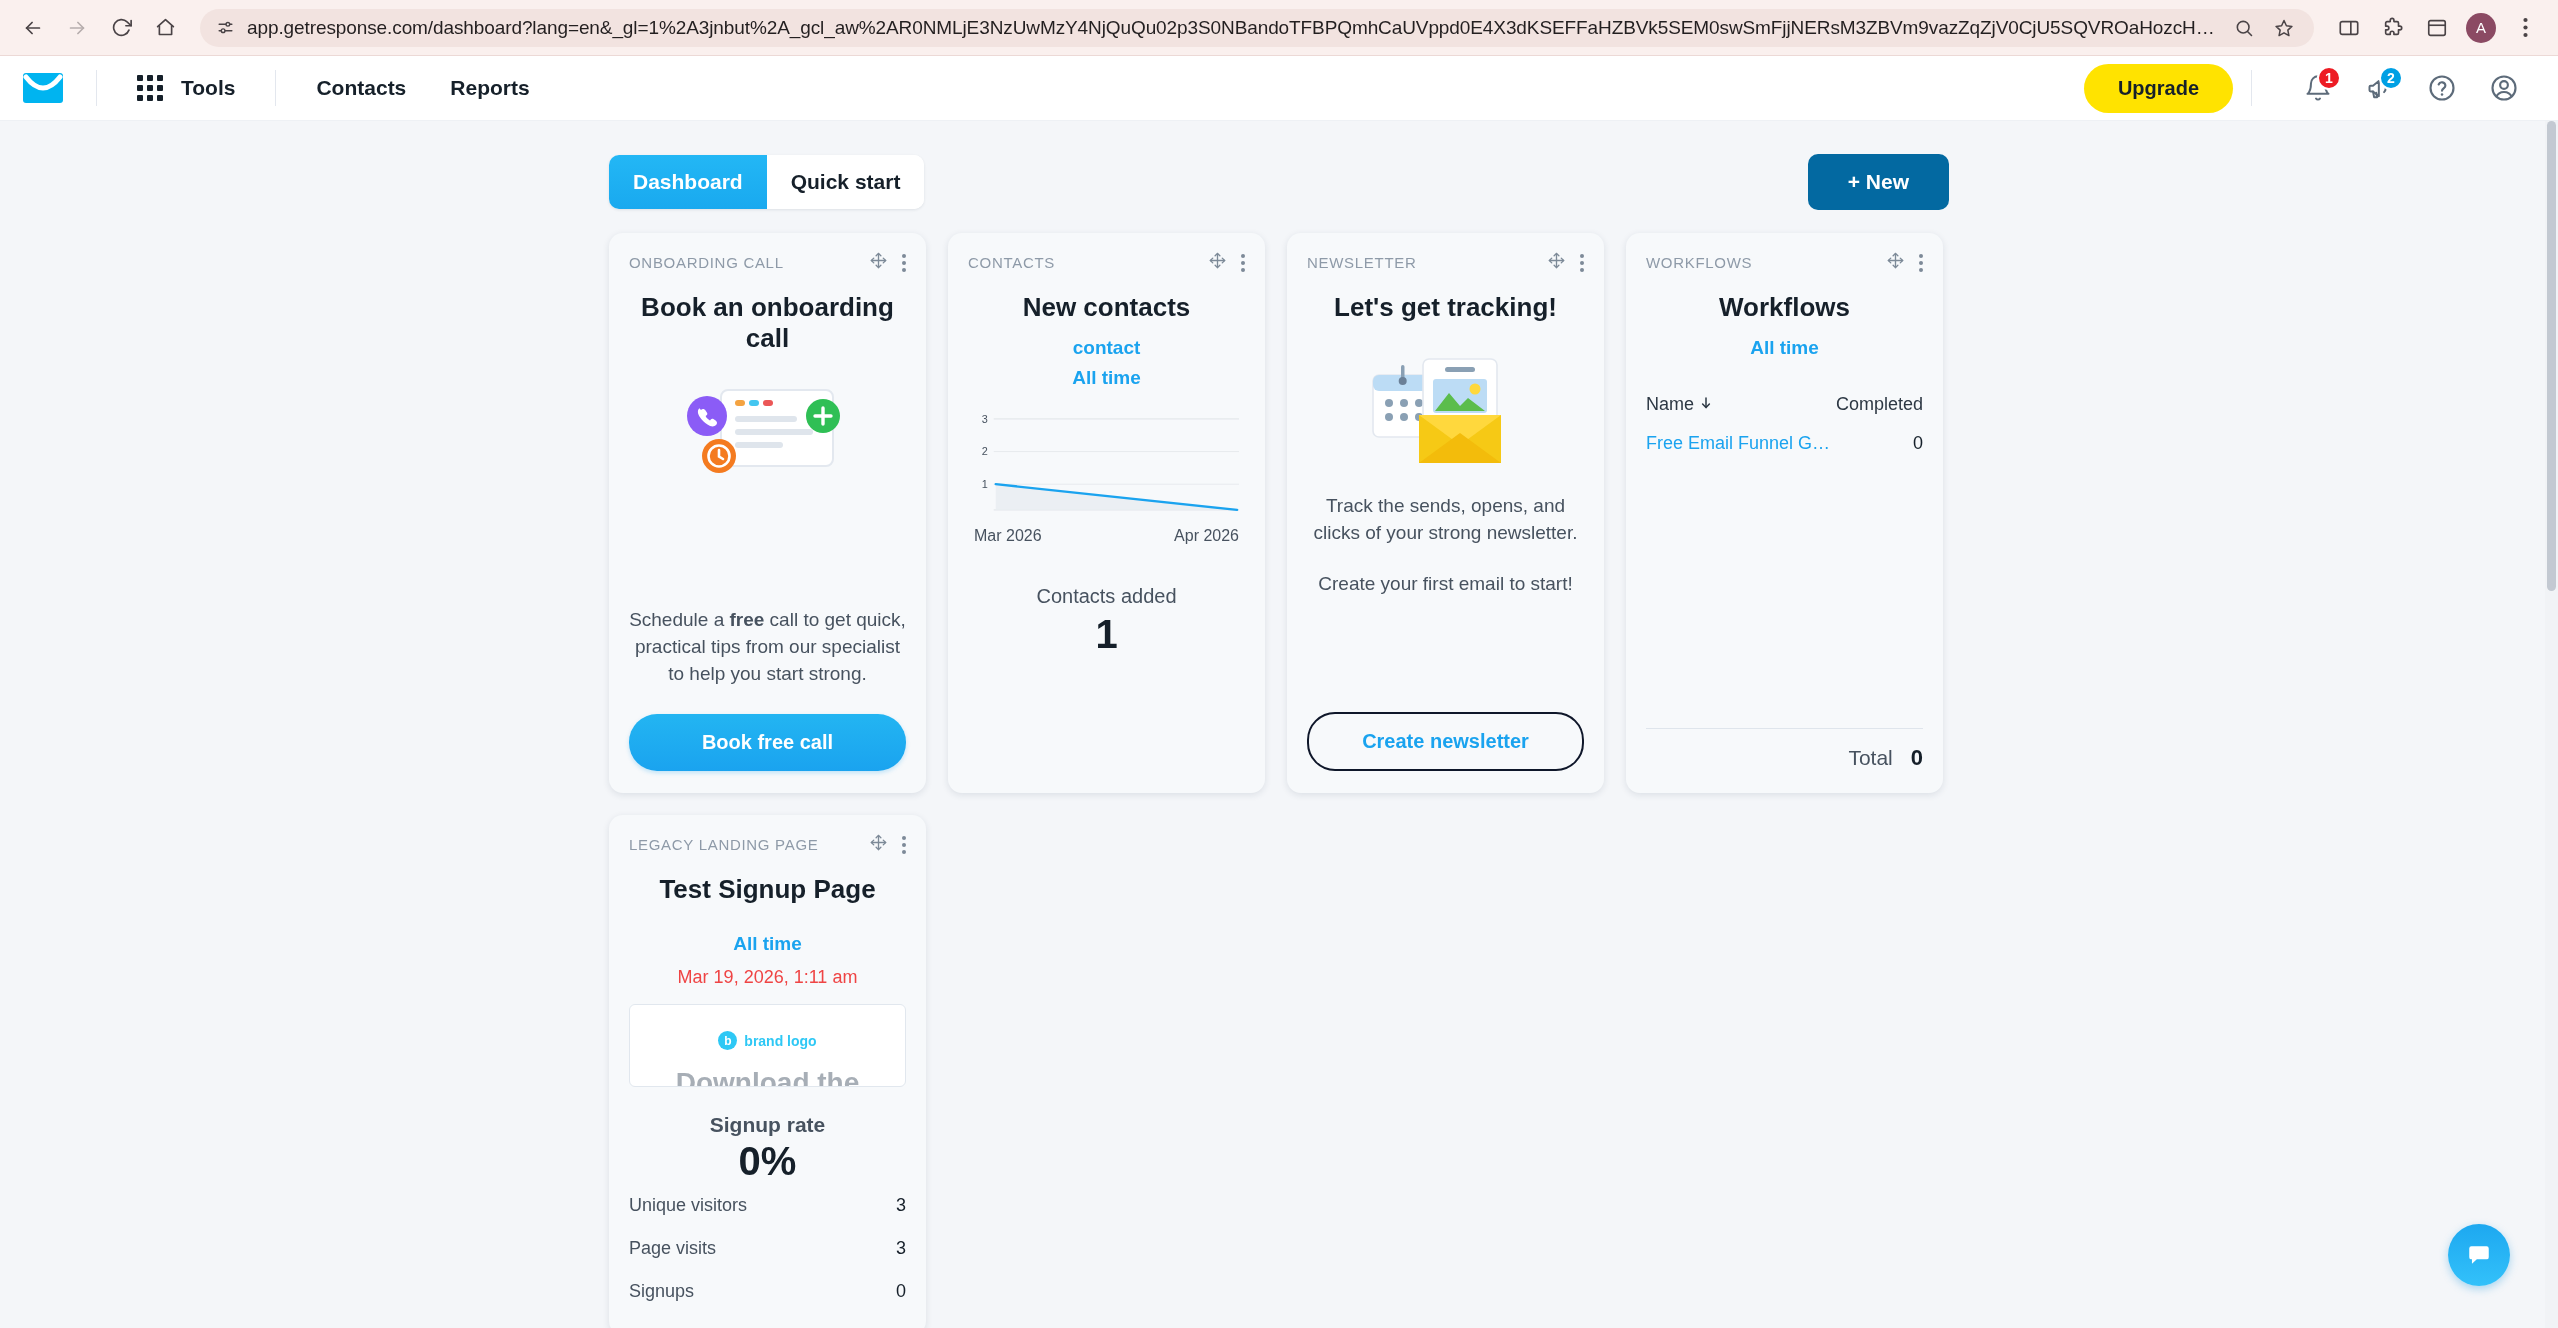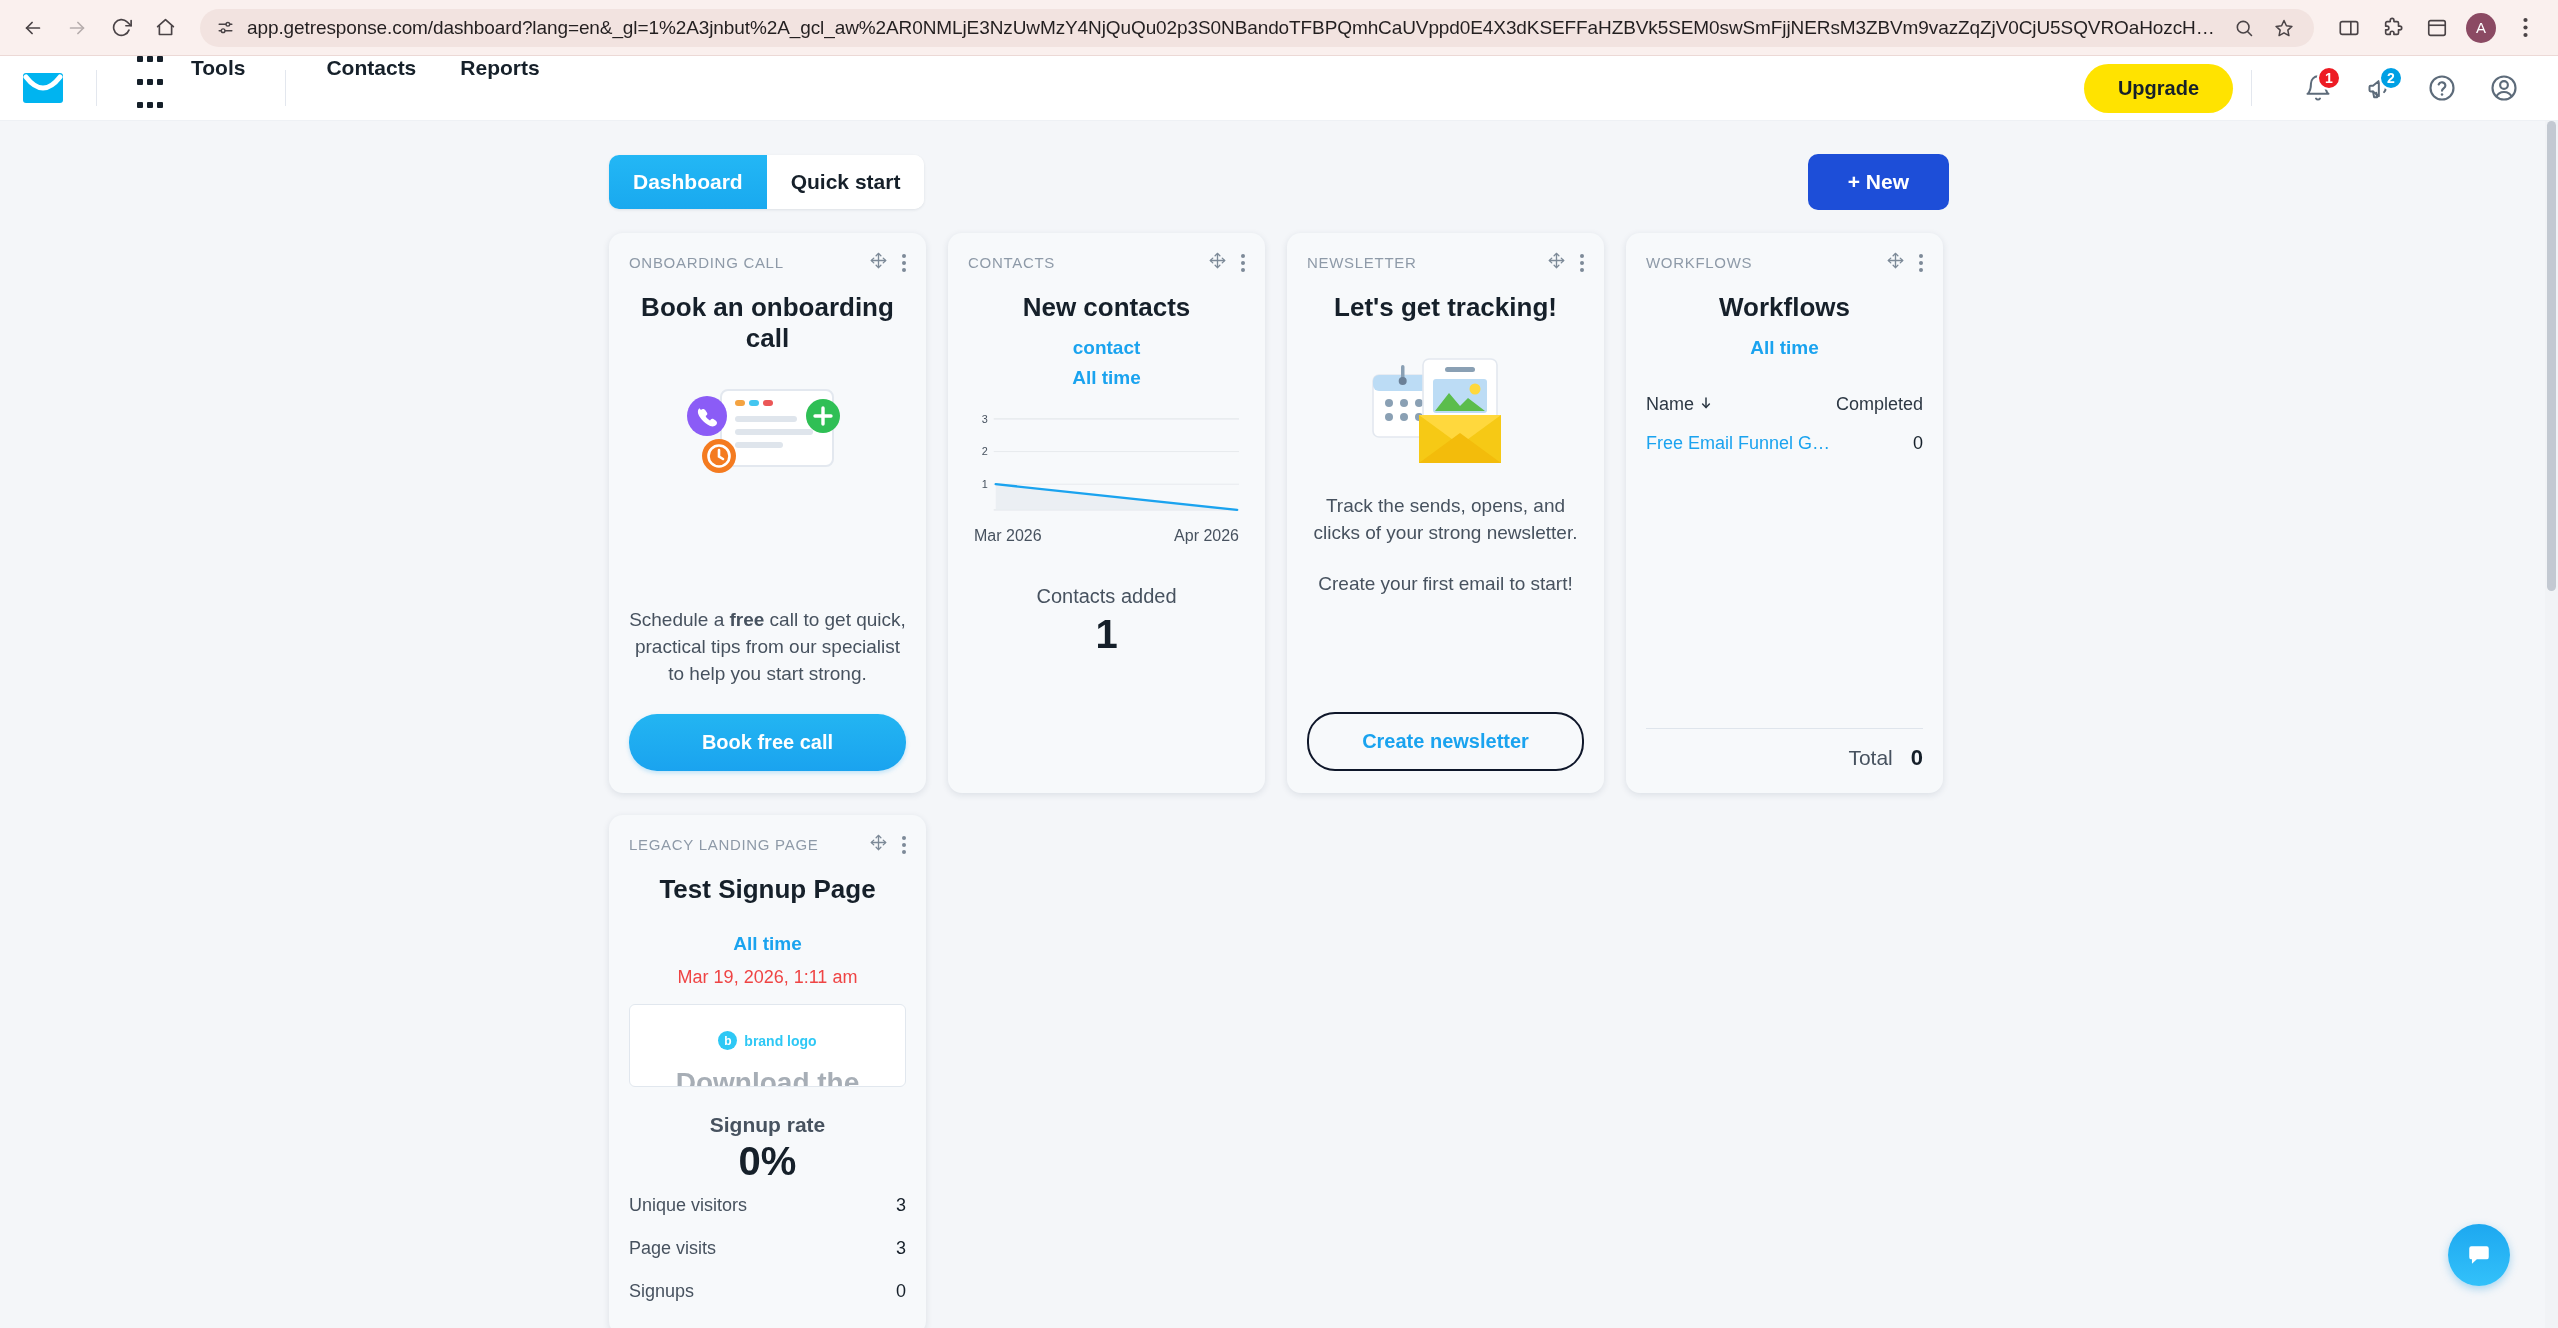--- a/index.html
+++ b/index.html
@@ -84,22 +84,22 @@
     width: 1px; height: 36px;
     background: #e3e7ee;
     margin: 0 18px;
   }
   .nav-item {
     font-size: 21px;
     font-weight: bold;
     color: #16202a;
     padding: 0 22px;
     height: 65px;
-    display: flex; 
-    gap: 28px;
+    display: flex; align-items: center;
+    gap: 18px;
   }
   .grid-icon { display: grid; grid-template-columns: repeat(3, 6px); gap: 4px; }
   .grid-icon i { width: 6px; height: 6px; background: #16202a; border-radius: 1px; display: block; }
   .appbar-spacer { flex: 1 1 auto; }
   .upgrade-btn {
     background: #ffe300;
     color: #16202a;
     font-size: 20px;
     font-weight: bold;
     border: none;
@@ -155,21 +155,21 @@
     border: none;
     cursor: pointer;
   }
   .seg.active {
     background: linear-gradient(180deg,#23b7f5 0%,#19a9ef 100%);
     color: #fff;
   }
   .new-btn {
     position: absolute;
     right: 0;
-    background: #1d4ed8;
+    background: #0369a1;
     color: #fff;
     font-size: 21px;
     font-weight: bold;
     border: none;
     border-radius: 10px;
     padding: 16px 40px;
     cursor: pointer;
   }
 
   .grid {

